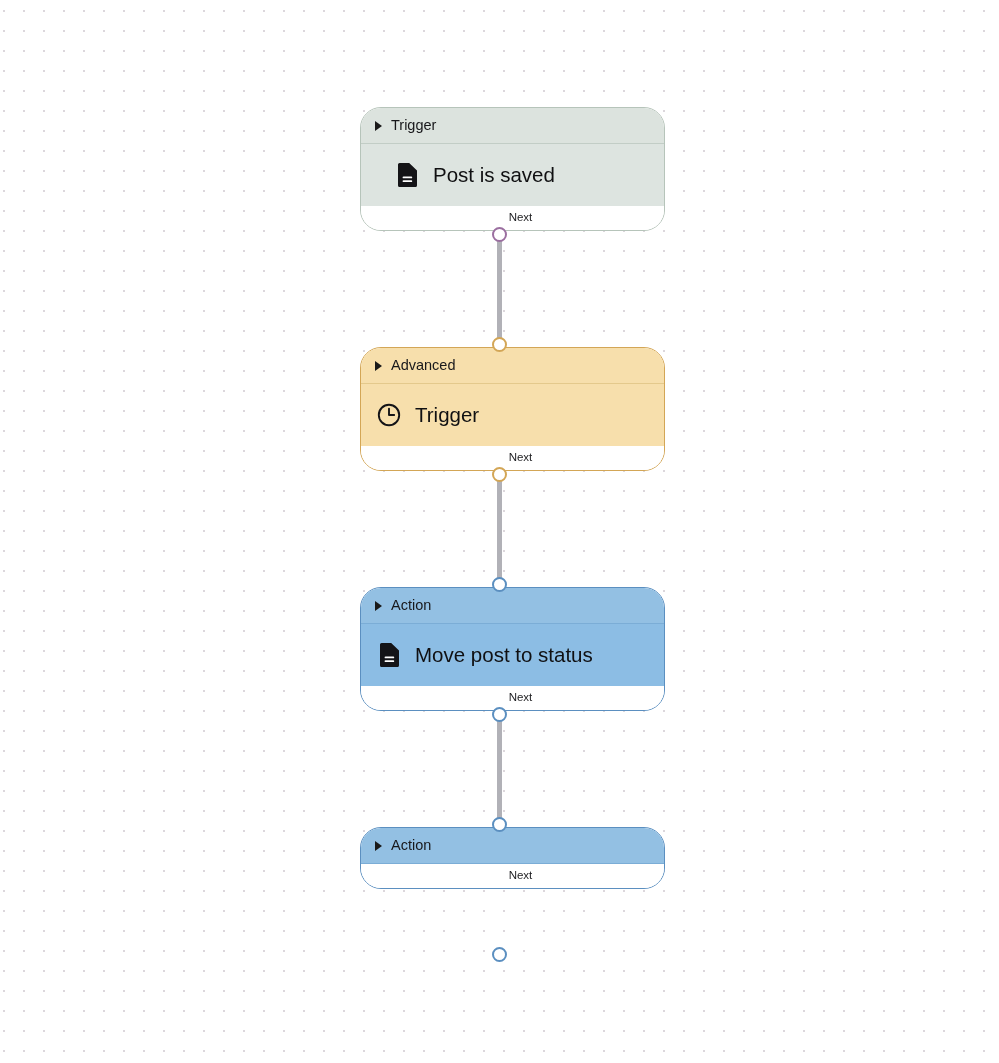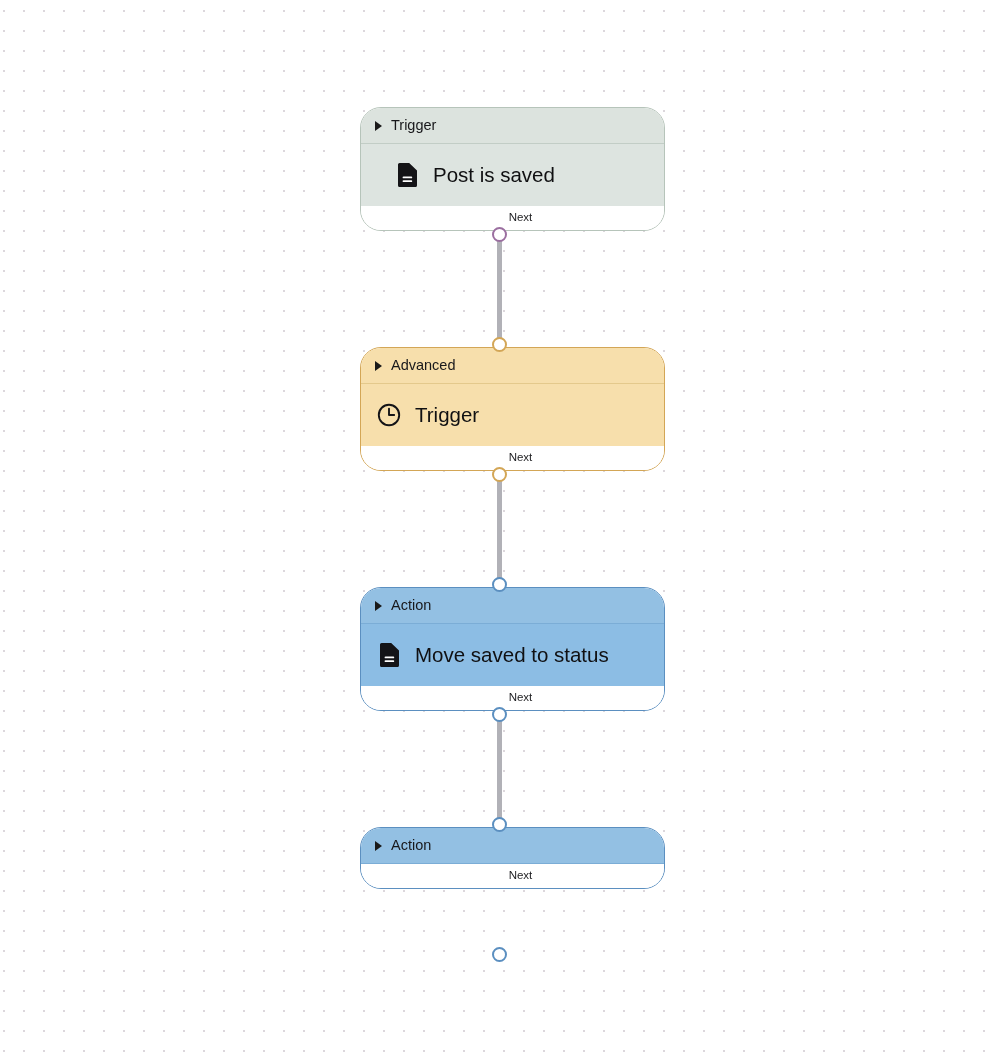--- a/index.html
+++ b/index.html
@@ -194,21 +194,21 @@
       <span class="node-header-label">Action</span>
     </div>
     <div class="node-body">
       <span class="node-icon">
         <svg width="22" height="24" viewBox="0 0 22 24" aria-hidden="true">
           <path d="M2 1.6 A1.6 1.6 0 0 1 3.6 0 H13.2 L21 7.6 V22.4 A1.6 1.6 0 0 1 19.4 24 H3.6 A1.6 1.6 0 0 1 2 22.4 Z" fill="#141417"></path>
           <rect x="6.6" y="13.4" width="9.6" height="1.9" rx="0.9" fill="#ffffff"></rect>
           <rect x="6.6" y="17.2" width="9.6" height="1.9" rx="0.9" fill="#ffffff"></rect>
         </svg>
       </span>
-      <span class="node-title">Move saved to status</span>
+      <span class="node-title">Move post to status</span>
     </div>
     <div class="node-footer">
       <span class="node-footer-label">Next</span>
     </div>
   </div>
   <div class="handle action" style="top:707px;"></div>
 
   <div class="handle action" style="top:817px;"></div>
   <div class="node action" style="top:827px;">
     <div class="node-header">

